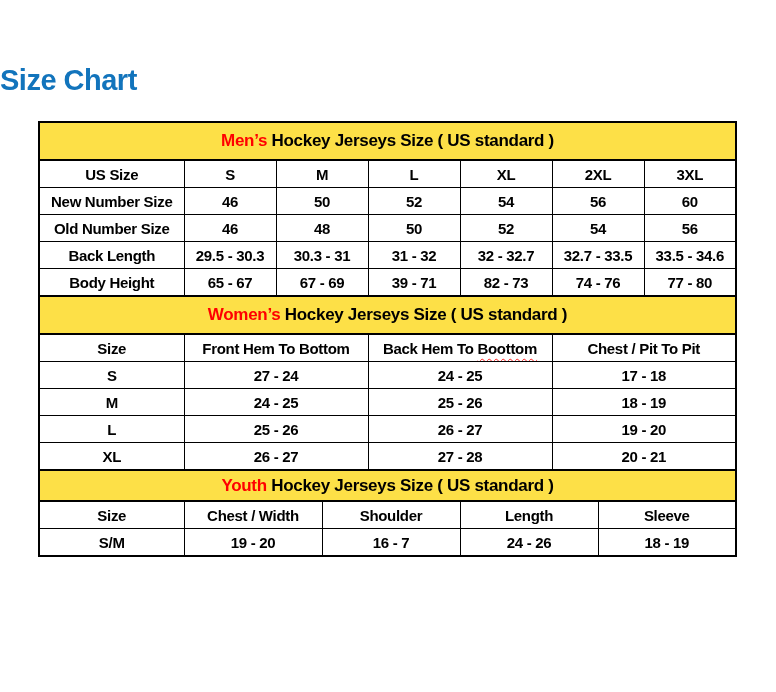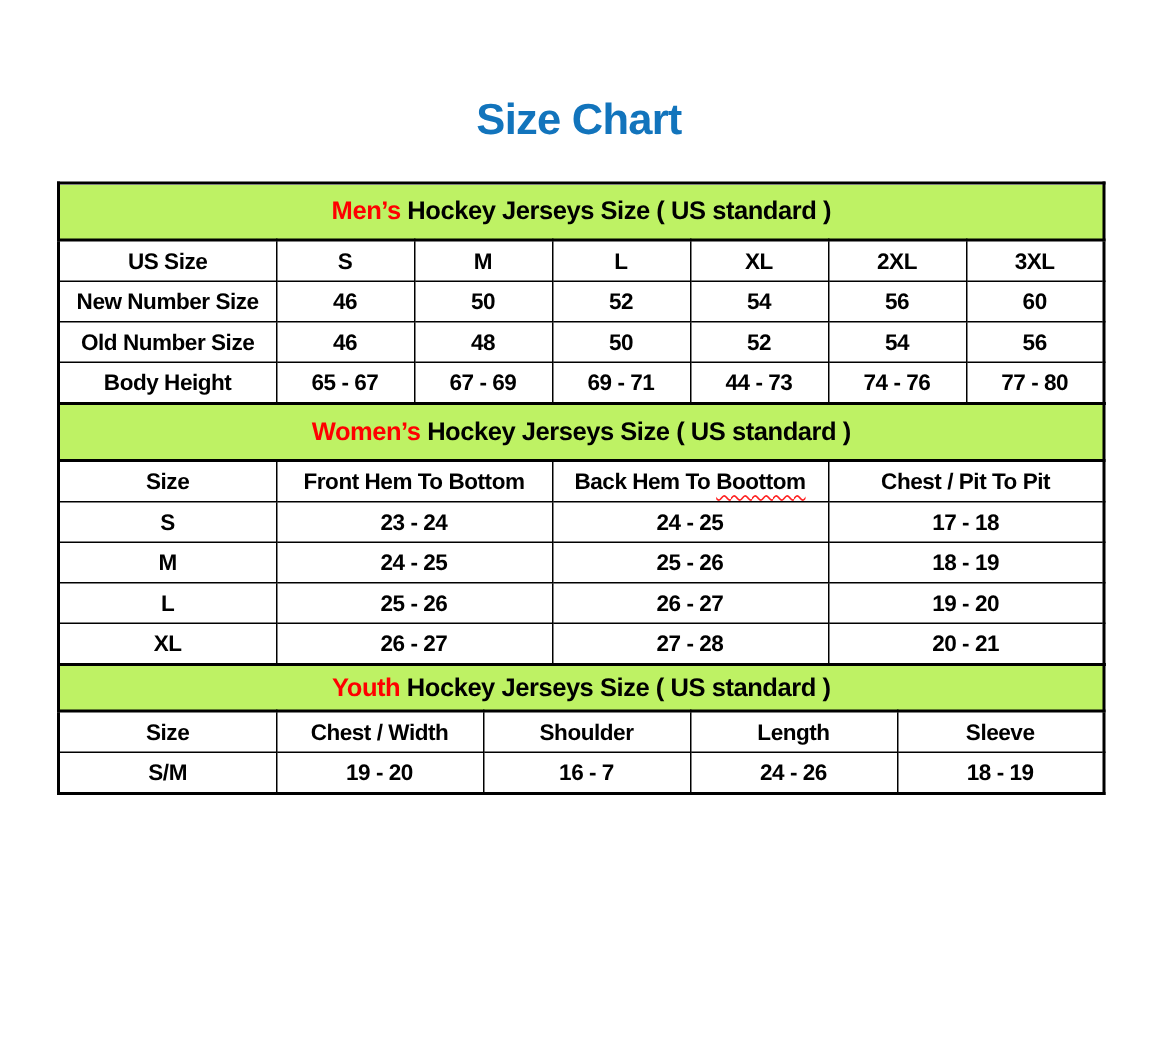--- a/index.html
+++ b/index.html
@@ -10,21 +10,21 @@
     background: #ffffff;
     font-family: "Liberation Sans", sans-serif;
     overflow: hidden;
   }
   .title {
     position: absolute;
     top: 64px;
     left: 0;
     width: 772px;
     margin: 0;
-    text-align: center;
+    text-align: left;
     font-size: 29px;
     font-weight: bold;
     color: #1274bc;
     letter-spacing: -0.5px;
   }
   .tables {
     position: absolute;
     left: 38px;
     top: 121px;
     width: 697px;
@@ -43,21 +43,21 @@
     font-weight: bold;
     color: #000;
     font-size: 15px;
     height: 26px;
     padding: 0 2px;
     letter-spacing: -0.3px;
     overflow: hidden;
     white-space: nowrap;
   }
   tr.band td {
-    background: #bef264;
+    background: #fde047;
     font-size: 17px;
     height: 36px;
     border: 2px solid #000;
   }
   tr.band.short td { height: 29px; }
   .red { color: #ff0000; }
   .sq {
     text-decoration-line: underline;
     text-decoration-style: wavy;
     text-decoration-color: #ff2020;
@@ -109,25 +109,34 @@
         <tr>
           <td>Old Number Size</td>
           <td>46</td>
           <td>48</td>
           <td>50</td>
           <td>52</td>
           <td>54</td>
           <td>56</td>
         </tr>
         <tr>
+          <td>Back Length</td>
+          <td>29.5 - 30.3</td>
+          <td>30.3 - 31</td>
+          <td>31 - 32</td>
+          <td>32 - 32.7</td>
+          <td>32.7 - 33.5</td>
+          <td>33.5 - 34.6</td>
+        </tr>
+        <tr>
           <td>Body Height</td>
           <td>65 - 67</td>
           <td>67 - 69</td>
-          <td>69 - 71</td>
-          <td>44 - 73</td>
+          <td>39 - 71</td>
+          <td>82 - 73</td>
           <td>74 - 76</td>
           <td>77 - 80</td>
         </tr>
       </tbody>
     </table>
 
     <table>
       <colgroup>
         <col style="width:145px">
           <col style="width:184px">
@@ -139,21 +148,21 @@
           <td colspan="4"><span class="red">Women’s</span><span> Hockey Jerseys Size ( US standard )</span></td>
         </tr>
         <tr>
           <td>Size</td>
           <td>Front Hem To Bottom</td>
           <td><span>Back Hem To </span><span class="sq">Boottom</span></td>
           <td>Chest / Pit To Pit</td>
         </tr>
         <tr>
           <td>S</td>
-          <td>23 - 24</td>
+          <td>27 - 24</td>
           <td>24 - 25</td>
           <td>17 - 18</td>
         </tr>
         <tr>
           <td>M</td>
           <td>24 - 25</td>
           <td>25 - 26</td>
           <td>18 - 19</td>
         </tr>
         <tr>

